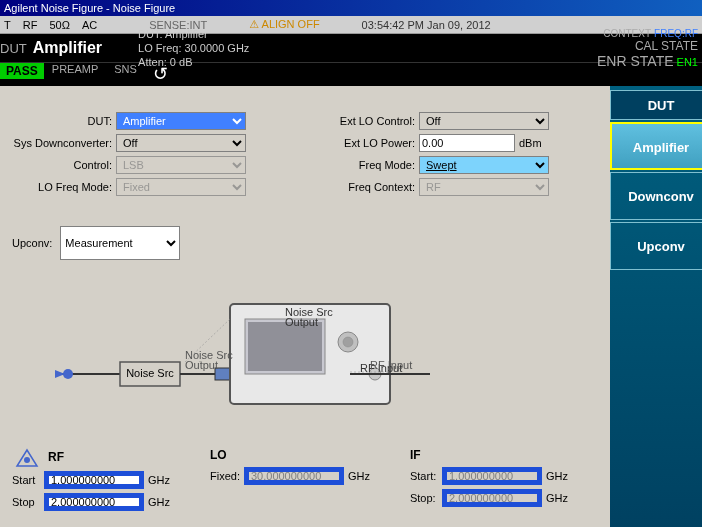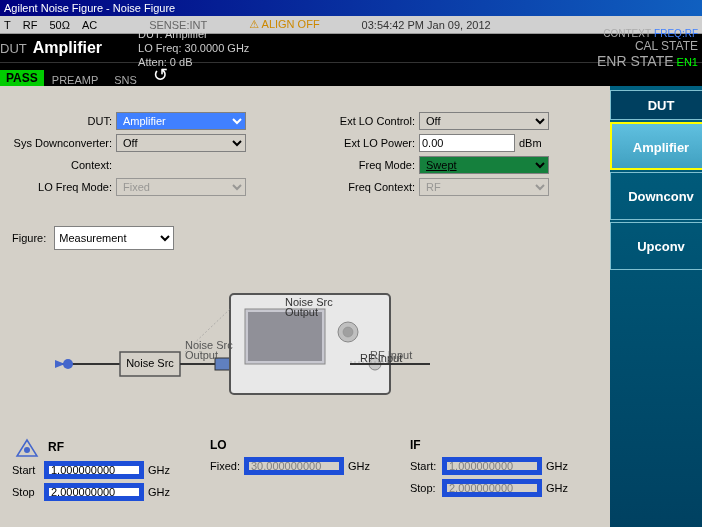--- a/index.html
+++ b/index.html
@@ -135,21 +135,21 @@
 
     #diagram-area {
       padding: 4px 12px;
       display: flex;
       align-items: center;
       gap: 8px;
     }
     .diagram-label { font-size: 11px; }
     .diagram-select {
       border: 1px solid #808080;
-      height: 24px;
+      height: 34px;
       width: 120px;
       font-size: 11px;
       background: white;
     }
 
     
     #freq-area {
       display: flex;
       padding: 4px 12px;
       gap: 20px;
@@ -185,21 +185,21 @@
     .top-combined {
       background: #000000;
     }
     .top-row1 {
       display: flex;
       align-items: center;
       height: 28px;
     }
     .top-row2 {
       display: flex;
-      align-items: flex-end;
+      align-items: flex-start;
       height: 24px;
       border-top: 1px solid #333;
     }
 
     #info-right-block {
       margin-left: auto;
       display: flex;
       flex-direction: column;
       font-size: 10px;
       color: white;
@@ -280,21 +280,24 @@
           </select>
         </div>
         <div class="form-row">
           <span class="form-label">Sys Downconverter:</span>
           <select class="form-select" style="background:#d4d0c8; color:#000;">
             <option>Off</option>
             <option>On</option>
           </select>
         </div>
         <div class="form-row">
-          <span class="form-label">Context:</span>
+          <span class="form-label">Control:</span>
+          <select class="form-select disabled" disabled="">
+            <option>LSB</option>
+          </select>
         </div>
         <div class="form-row">
           <span class="form-label">LO Freq Mode:</span>
           <select class="form-select disabled" disabled="">
             <option>Fixed</option>
           </select>
         </div>
       </div>
 
       <div>
@@ -305,36 +308,36 @@
             <option>On</option>
           </select>
         </div>
         <div class="form-row">
           <span class="form-label">Ext LO Power:</span>
           <input class="form-input" type="text" value="0.00" style="">
           <span class="form-unit">dBm</span>
         </div>
         <div class="form-row">
           <span class="form-label">Freq Mode:</span>
-          <select class="form-select" style="background:#15803d; color:#000;text-decoration:underline;">
+          <select class="form-select" style="background:#7dd3fc; color:#000;text-decoration:underline;">
             <option>Swept</option>
             <option>Fixed</option>
           </select>
         </div>
         <div class="form-row">
           <span class="form-label">Freq Context:</span>
           <select class="form-select disabled" disabled="">
             <option>RF</option>
           </select>
         </div>
       </div>
     </div>
 
     <div id="diagram-area">
-      <span class="diagram-label">Figure:</span>
+      <span class="diagram-label">Upconv:</span>
       <select class="diagram-select">
         <option>Measurement</option>
         <option>Calibration</option>
       </select>
     </div>
 
     <div id="diagram-svg-container">
       <svg width="580" height="180" style="margin-left:30px;">
 
         <line x1="30" y1="110" x2="90" y2="110" stroke="#333" stroke-width="2"></line>

